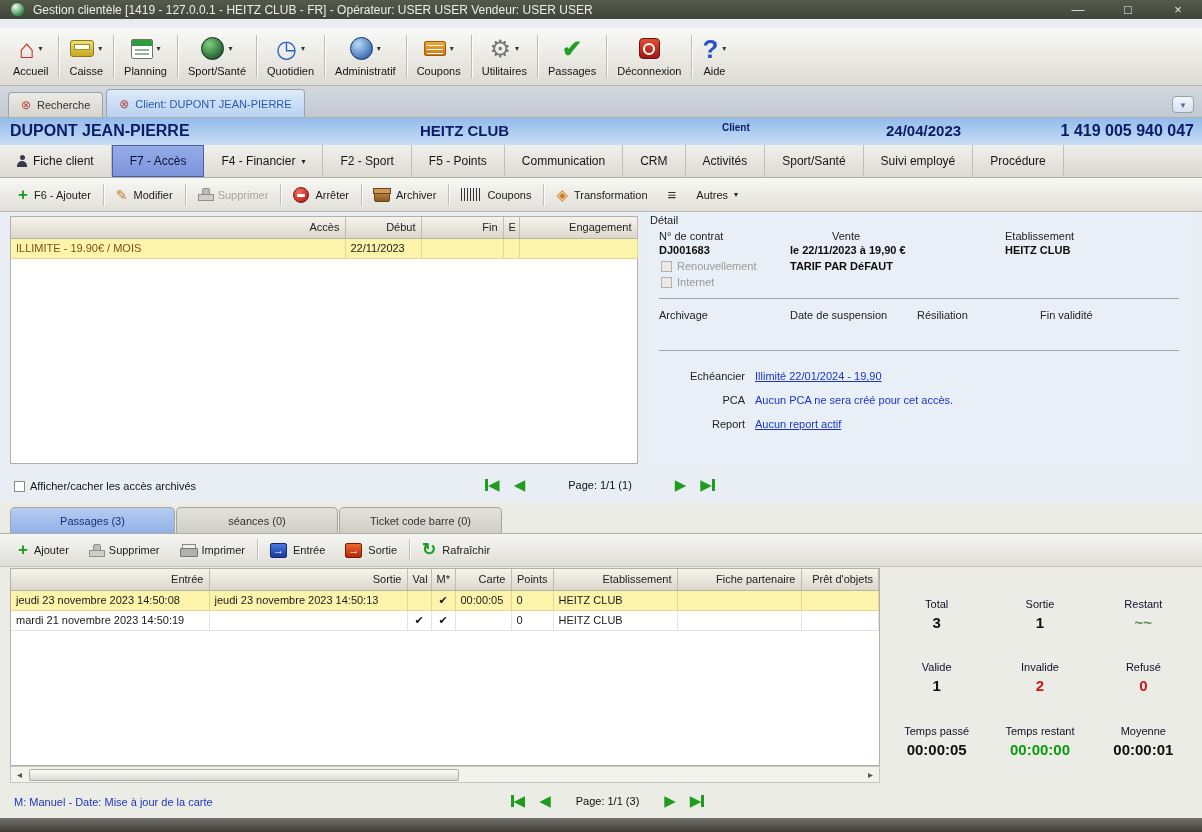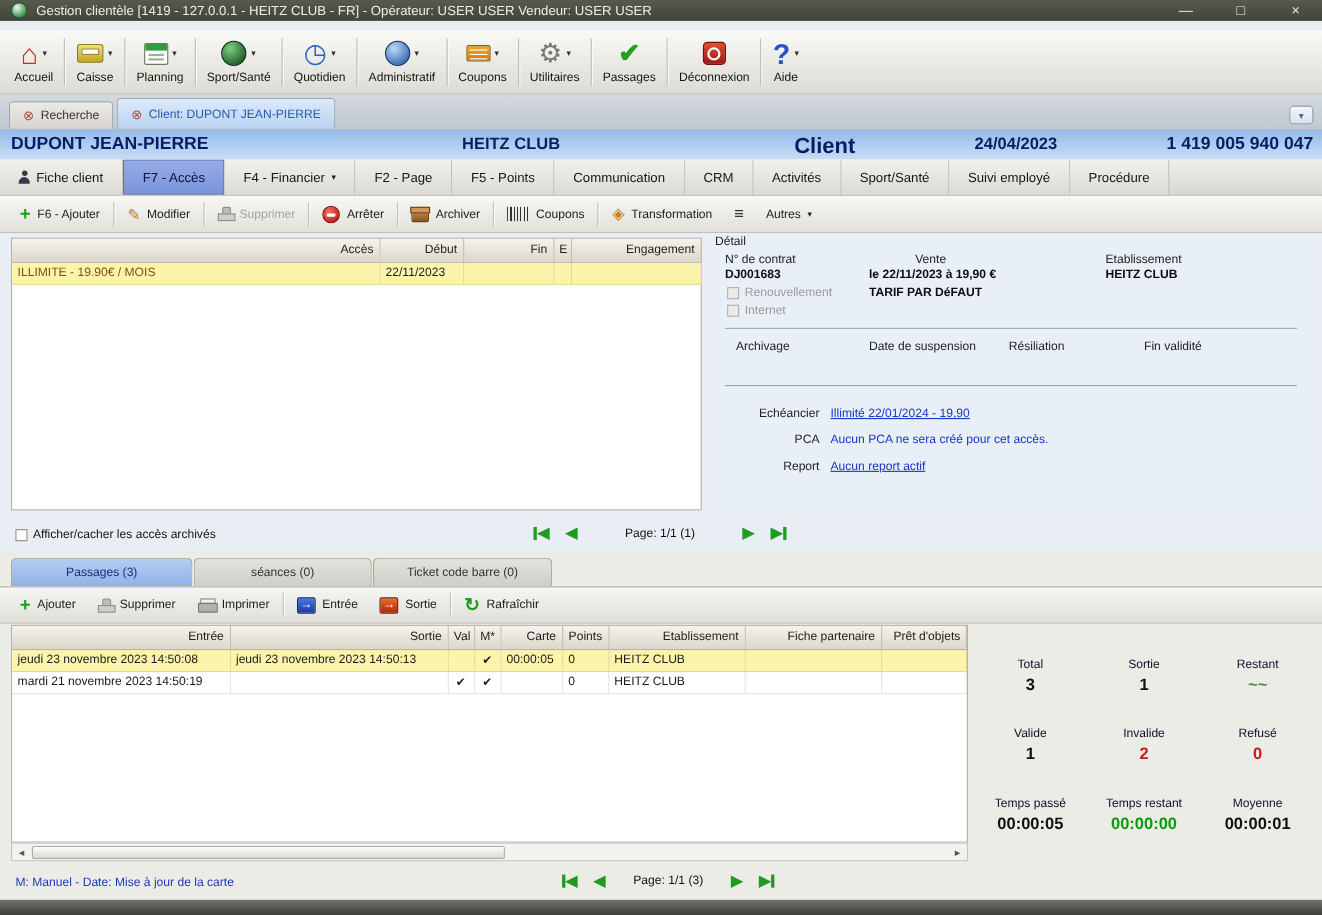--- a/index.html
+++ b/index.html
@@ -37,21 +37,21 @@
 .doctabs{position:absolute;left:0;top:86px;width:100%;height:32px;background:linear-gradient(#d3d9df,#c2c8d0);border-bottom:1px solid #a9b1b9;display:flex;align-items:flex-end;padding:0 8px}
 .doctab{height:25px;display:flex;align-items:center;gap:6px;padding:0 12px;border:1px solid #9aa2aa;border-bottom:none;border-radius:4px 4px 0 0;background:linear-gradient(#eceae5,#d6d4cd);color:#333;margin-right:3px;white-space:nowrap}
 .doctab.active{height:28px;background:linear-gradient(#ddeafa,#b9d2f0);color:#2a5ab0}
 .tab-x{color:#b5493a;font-size:12px;line-height:12px}
 .tabs-expand{margin-left:auto;margin-bottom:4px;width:22px;height:17px;border:1px solid #9aa2aa;border-radius:4px;background:linear-gradient(#f2f6fb,#d8e2ee);display:flex;align-items:center;justify-content:center;color:#4a6a9a;font-size:9px}
 
 .clientbar{position:absolute;left:0;top:118px;width:100%;height:27px;background:linear-gradient(#93bbea,#c9ddf5);color:#0a1c66;font-weight:bold}
 .clientbar span{position:absolute;top:4px;white-space:nowrap}
 .cb-name{left:10px;font-size:16px}
 .cb-club{left:420px;font-size:15px}
-.cb-type{left:722px;font-size:20px}
+.cb-type{left:722px;font-size:10px}
 .cb-date{left:886px;font-size:15px}
 .cb-num{right:8px;font-size:16px}
 
 .maintabs{position:absolute;left:0;top:145px;width:100%;height:33px;background:linear-gradient(#efeeea,#d9d7d0);border-bottom:1px solid #b0aea4;display:flex;overflow:hidden}
 .maintab{flex-shrink:0;display:flex;align-items:center;justify-content:center;padding:0 17px;font-size:12px;color:#161616;border-right:1px solid #c2c0b6;background:linear-gradient(#f1f0ec,#dcdad3);white-space:nowrap;gap:6px}
 .maintab.active{background:linear-gradient(#96ace8,#7b93dc);color:#0a1238;border:1px solid #4a5ea8}
 .person-icon{width:10px;height:12px;position:relative;display:inline-block}
 .person-icon::before{content:"";position:absolute;left:2.5px;top:0;width:5px;height:5px;border-radius:50%;background:#38384a}
 .person-icon::after{content:"";position:absolute;left:0;bottom:0;width:10px;height:6px;border-radius:5px 5px 0 0;background:#38384a}
 .mt-caret{font-size:8px;color:#222}
@@ -273,21 +273,21 @@
         <span>Fiche client</span>
       </div>
     <div class="maintab active">
         <span>F7 - Accès</span>
       </div>
     <div class="maintab">
         <span>F4 - Financier</span>
         <span class="mt-caret">▾</span>
       </div>
     <div class="maintab">
-        <span>F2 - Page</span>
+        <span>F2 - Sport</span>
       </div>
     <div class="maintab">
         <span>F5 - Points</span>
       </div>
     <div class="maintab">
         <span>Communication</span>
       </div>
     <div class="maintab">
         <span>CRM</span>
       </div>
@@ -392,21 +392,21 @@
     <div class="d-val" style="left:145px;top:48px">TARIF PAR DéFAUT</div>
     <div class="d-check" style="left:16px;top:48px">
         <span class="cb disabled"></span>
         <span class="d-disabled">Renouvellement</span>
       </div>
     <div class="d-check" style="left:16px;top:64px">
         <span class="cb disabled"></span>
         <span class="d-disabled">Internet</span>
       </div>
     <div class="d-line" style="top:86px"></div>
-    <div class="d-lbl" style="left:24px;top:97px">Archivage</div>
+    <div class="d-lbl" style="left:14px;top:97px">Archivage</div>
     <div class="d-lbl" style="left:145px;top:97px">Date de suspension</div>
     <div class="d-lbl" style="left:272px;top:97px">Résiliation</div>
     <div class="d-lbl" style="left:395px;top:97px">Fin validité</div>
     <div class="d-line" style="top:138px"></div>
     <div class="d-row" style="top:158px">
       <span class="d-rowlbl">Echéancier</span>
       <a class="d-link underline">Illimité 22/01/2024 - 19,90</a>
     </div>
     <div class="d-row" style="top:182px">
       <span class="d-rowlbl">PCA</span>

